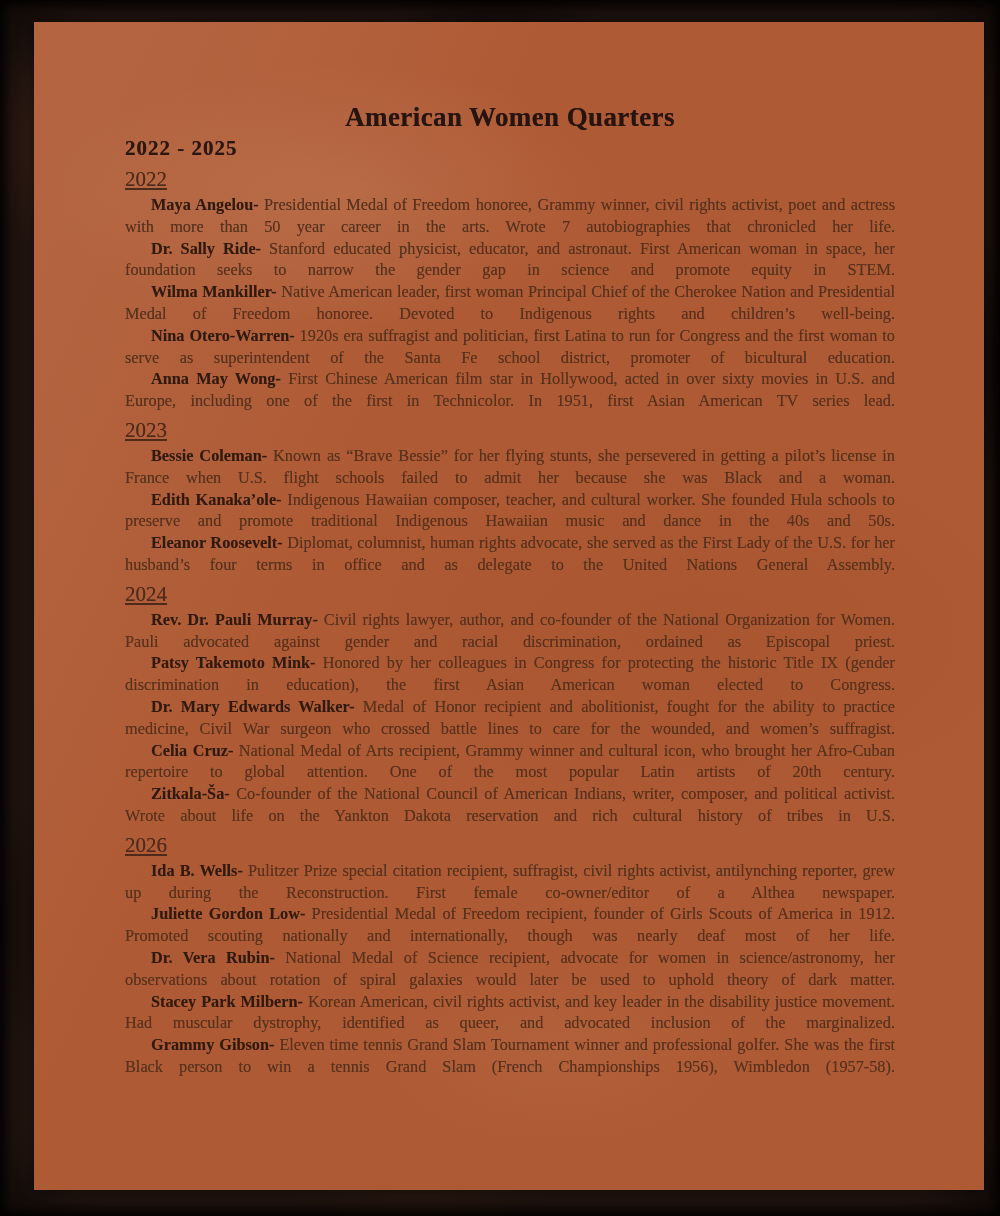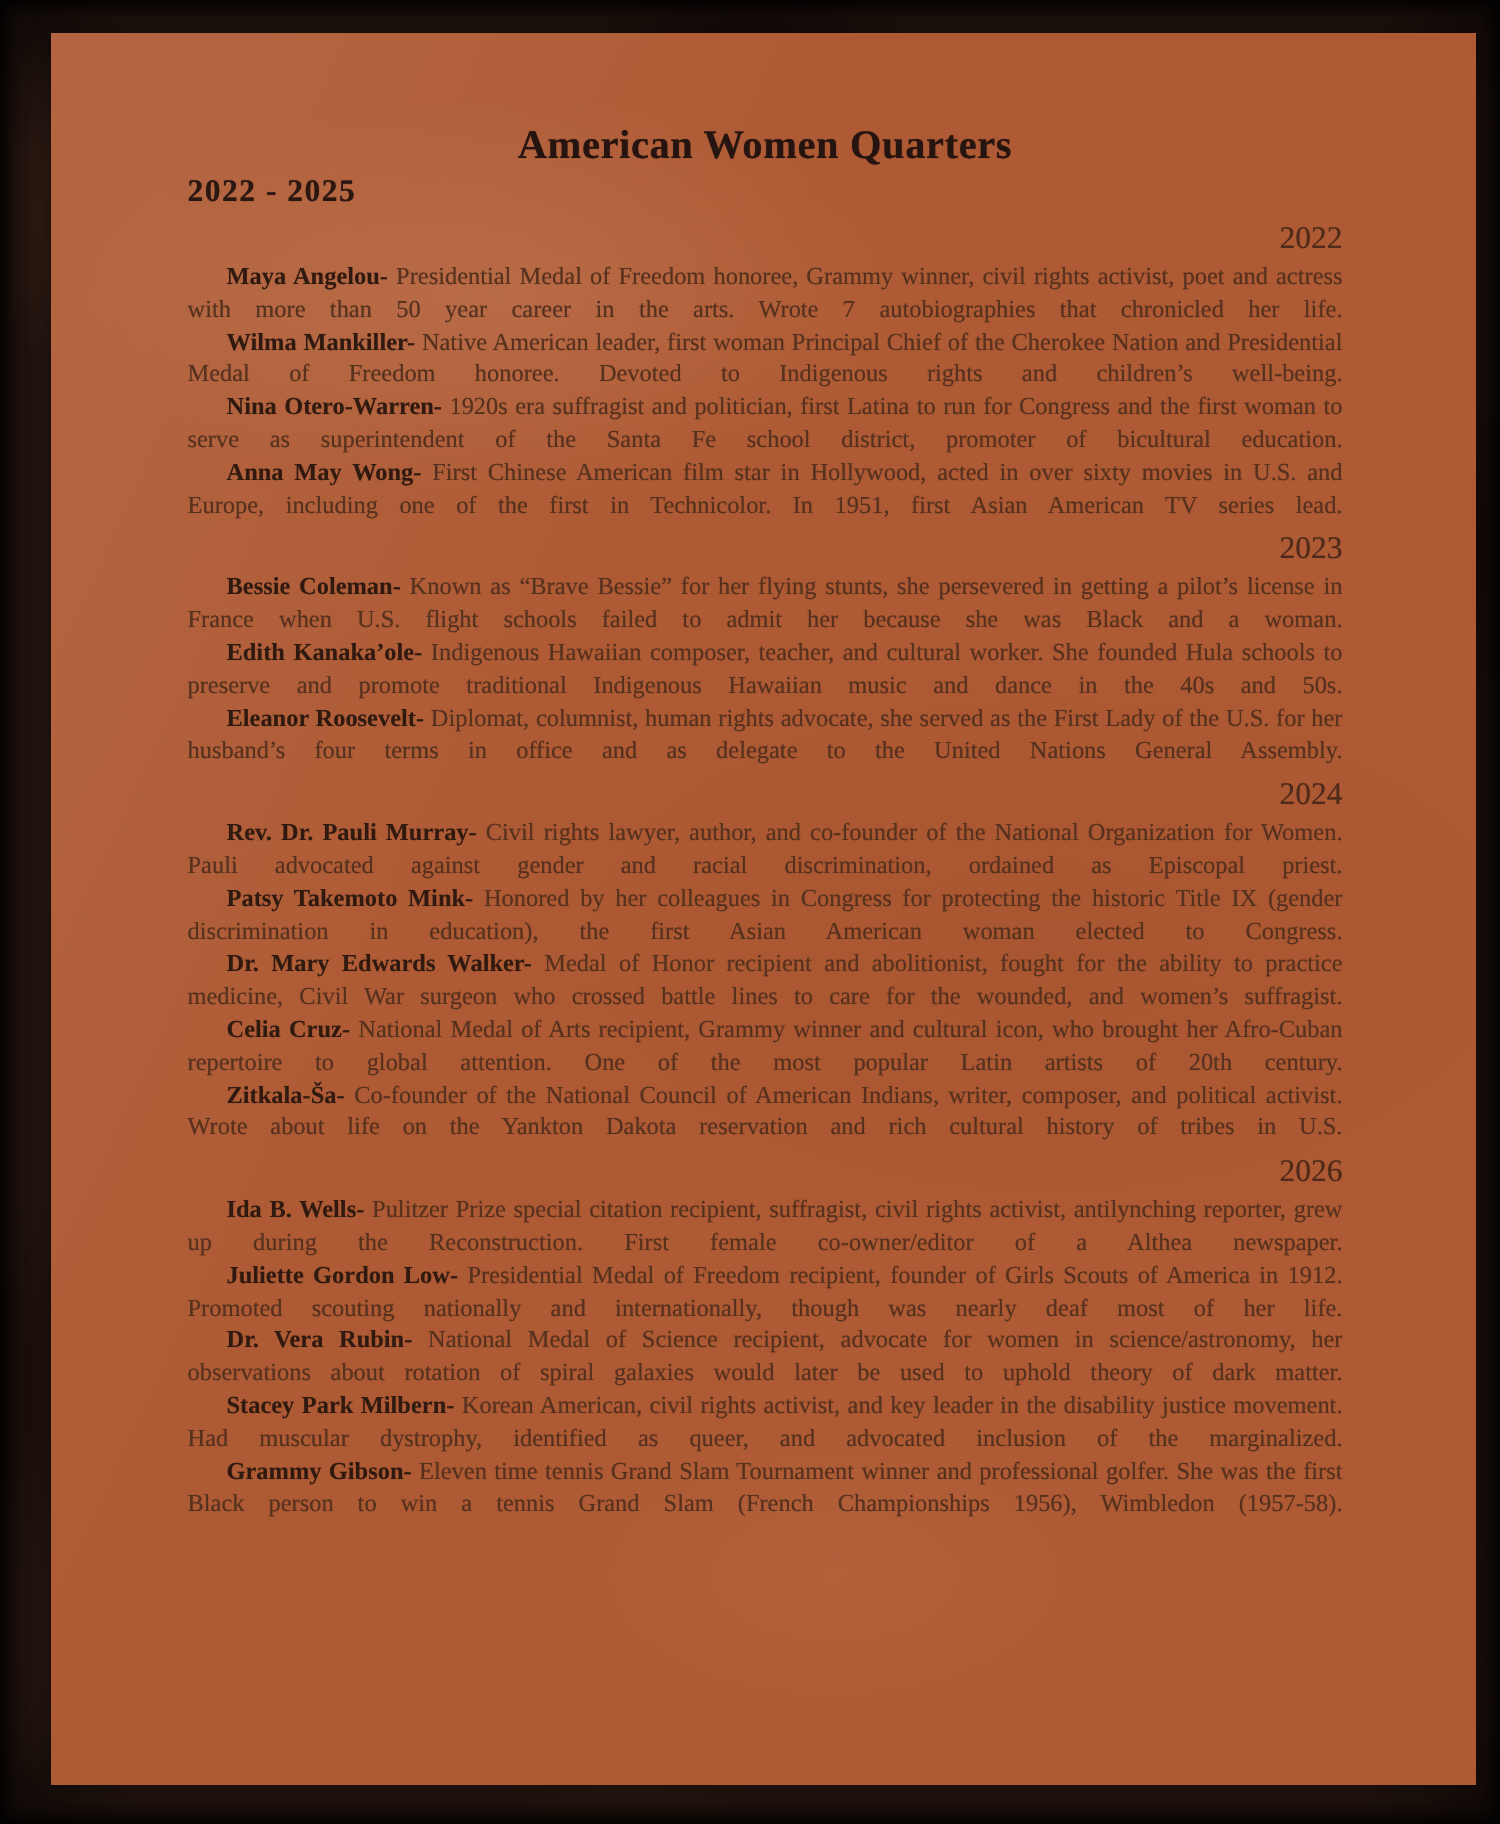--- a/index.html
+++ b/index.html
@@ -33,43 +33,45 @@
       linear-gradient(115deg, rgba(255,235,220,.07) 8%, transparent 38%),
       radial-gradient(ellipse 420px 190px at 32% 15%, rgba(255,220,190,.10), transparent 70%),
       radial-gradient(ellipse 520px 280px at 70% 52%, rgba(118,50,22,.10), transparent 72%),
       radial-gradient(ellipse 300px 160px at 55% 88%, rgba(255,220,190,.05), transparent 70%);
     box-shadow: 0 0 12px rgba(0,0,0,.55);
   }
   .content {
     position: absolute; inset: 0;
     padding: 58px 89px 0 91px;
     box-sizing: border-box;
+    margin-top: 21px;
   }
   .title {
     margin: 0; padding: 0;
     font-size: 27px; line-height: 32px;
     font-weight: bold; letter-spacing: .4px;
     text-align: center;
     color: #261410;
     text-shadow: 0 0 .6px rgba(38,20,16,.7);
   }
   .subtitle {
     margin: 2px 0 0 0;
     font-size: 21px; line-height: 26px;
     font-weight: bold; letter-spacing: 1px;
     color: #2b1711;
     text-shadow: 0 0 .6px rgba(38,20,16,.7);
   }
   .year {
     margin: 5px 0 2px 0; padding: 0;
     font-size: 21px; line-height: 26px;
     font-weight: normal;
-    text-align: right;
+    text-align: left;
     color: #4d2a1a;
     text-shadow: 0 0 .5px rgba(77,42,26,.6);
+    text-decoration: underline;
   }
   .entry {
     margin: 0; padding: 0;
     font-size: 16.3px; line-height: 21.8px;
     text-align: justify; text-align-last: justify;
     text-indent: 26px;
     color: #55311e;
     text-shadow: 0 0 .5px rgba(85,49,30,.55);
   }
   .nm { font-weight: bold; color: #301a10; }
@@ -80,20 +82,21 @@
 <div class="cover"></div>
 
 <div class="panel">
   <div class="content">
 
     <h1 class="title">American Women Quarters</h1>
     <div class="subtitle">2022 - 2025</div>
 
     <h2 class="year">2022</h2>
     <p class="entry"><span class="nm">Maya Angelou</span><span class="nm">-</span> <span>Presidential Medal of Freedom honoree, Grammy winner, civil rights activist, poet and actress with more than 50 year career in the arts. Wrote 7 autobiographies that chronicled her life.</span></p>
+    <p class="entry"><span class="nm">Dr. Sally Ride</span><span class="nm">-</span> <span>Stanford educated physicist, educator, and astronaut. First American woman in space, her foundation seeks to narrow the gender gap in science and promote equity in STEM.</span></p>
     <p class="entry"><span class="nm">Wilma Mankiller</span><span class="nm">-</span> <span>Native American leader, first woman Principal Chief of the Cherokee Nation and Presidential Medal of Freedom honoree. Devoted to Indigenous rights and children’s well-being.</span></p>
     <p class="entry"><span class="nm">Nina Otero-Warren</span><span class="nm">-</span> <span>1920s era suffragist and politician, first Latina to run for Congress and the first woman to serve as superintendent of the Santa Fe school district, promoter of bicultural education.</span></p>
     <p class="entry"><span class="nm">Anna May Wong</span><span class="nm">-</span> <span>First Chinese American film star in Hollywood, acted in over sixty movies in U.S. and Europe, including one of the first in Technicolor. In 1951, first Asian American TV series lead.</span></p>
 
     <h2 class="year">2023</h2>
     <p class="entry"><span class="nm">Bessie Coleman</span><span class="nm">-</span> <span>Known as “Brave Bessie” for her flying stunts, she persevered in getting a pilot’s license in France when U.S. flight schools failed to admit her because she was Black and a woman.</span></p>
     <p class="entry"><span class="nm">Edith Kanaka’ole</span><span class="nm">-</span> <span>Indigenous Hawaiian composer, teacher, and cultural worker. She founded Hula schools to preserve and promote traditional Indigenous Hawaiian music and dance in the 40s and 50s.</span></p>
     <p class="entry"><span class="nm">Eleanor Roosevelt</span><span class="nm">-</span> <span>Diplomat, columnist, human rights advocate, she served as the First Lady of the U.S. for her husband’s four terms in office and as delegate to the United Nations General Assembly.</span></p>
 
     <h2 class="year">2024</h2>

